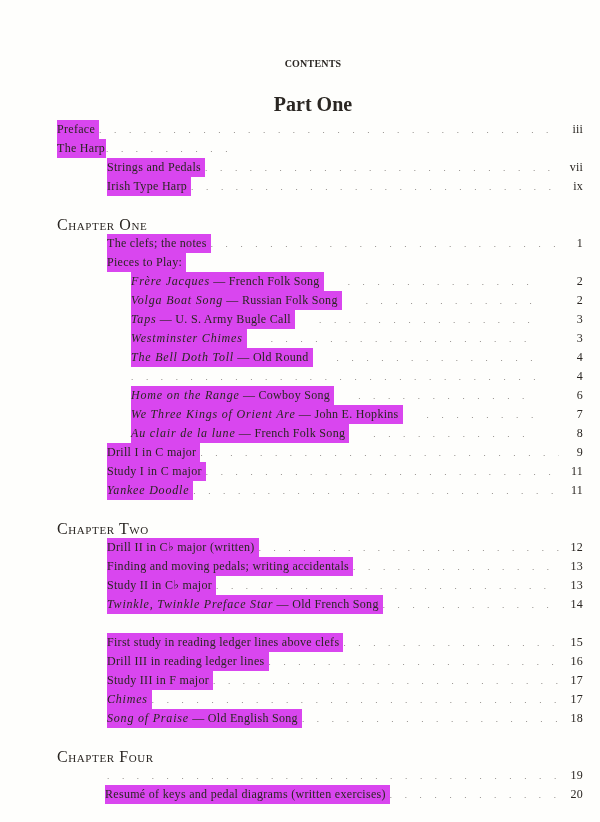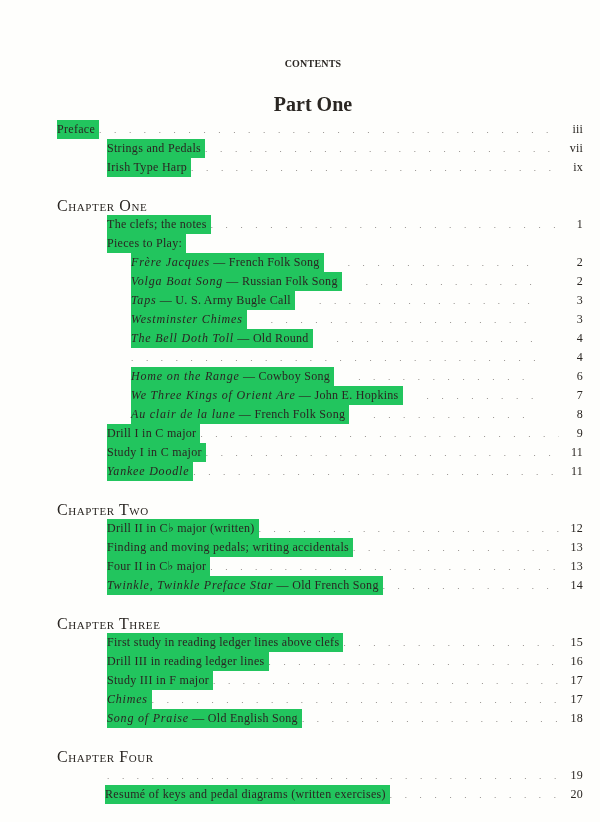--- a/index.html
+++ b/index.html
@@ -58,21 +58,21 @@
       height: 19px;
       line-height: 19px;
       font-size: 12px;
       display: flex;
       align-items: baseline;
       white-space: nowrap;
     }
     .row .label {
       flex: 0 0 auto;
       padding-right: 4px;
-      background: #22c55e;
+      background: #d946ef;
       letter-spacing: 0.3px;
     }
     .row .leader {
       flex: 1 1 auto;
       overflow: hidden;
       color: #6a6460;
       font-size: 9px;
       letter-spacing: 5.2px;
       height: 19px;
       line-height: 19px;
@@ -116,20 +116,24 @@
   <div class="part">Part One</div>
 
   <div class="toc">
 
     <div class="group">
       <div class="row lvl0">
         <span class="label">Preface</span>
         <span class="leader"></span>
         <span class="page-no">iii</span>
       </div>
+      <div class="row lvl0">
+        <span class="label" style="padding-right:1px">The Harp</span>
+        <span class="leader partial harp-leader"></span>
+      </div>
       <div class="row lvl1">
         <span class="label">Strings and Pedals</span>
         <span class="leader"></span>
         <span class="page-no">vii</span>
       </div>
       <div class="row lvl1">
         <span class="label">Irish Type Harp</span>
         <span class="leader"></span>
         <span class="page-no">ix</span>
       </div>
@@ -215,33 +219,32 @@
         <span class="label">Drill II in C♭ major  (written)</span>
         <span class="leader"></span>
         <span class="page-no">12</span>
       </div>
       <div class="row lvl1">
         <span class="label">Finding and moving pedals; writing accidentals</span>
         <span class="leader"></span>
         <span class="page-no">13</span>
       </div>
       <div class="row lvl1">
-        <span class="label">Four II in C♭ major</span>
+        <span class="label">Study II in C♭ major</span>
         <span class="leader"></span>
         <span class="page-no">13</span>
       </div>
       <div class="row lvl1">
         <span class="label"><span class="it">Twinkle, Twinkle Preface Star</span><span class="sep"> — </span><span class="sub">Old French Song</span></span>
         <span class="leader"></span>
         <span class="page-no">14</span>
       </div>
     </div>
 
     <div class="group">
-      <div class="chapter-head">Chapter Three</div>
       <div class="row lvl1">
         <span class="label">First study in reading ledger lines above clefs</span>
         <span class="leader"></span>
         <span class="page-no">15</span>
       </div>
       <div class="row lvl1">
         <span class="label">Drill III in reading ledger lines</span>
         <span class="leader"></span>
         <span class="page-no">16</span>
       </div>

